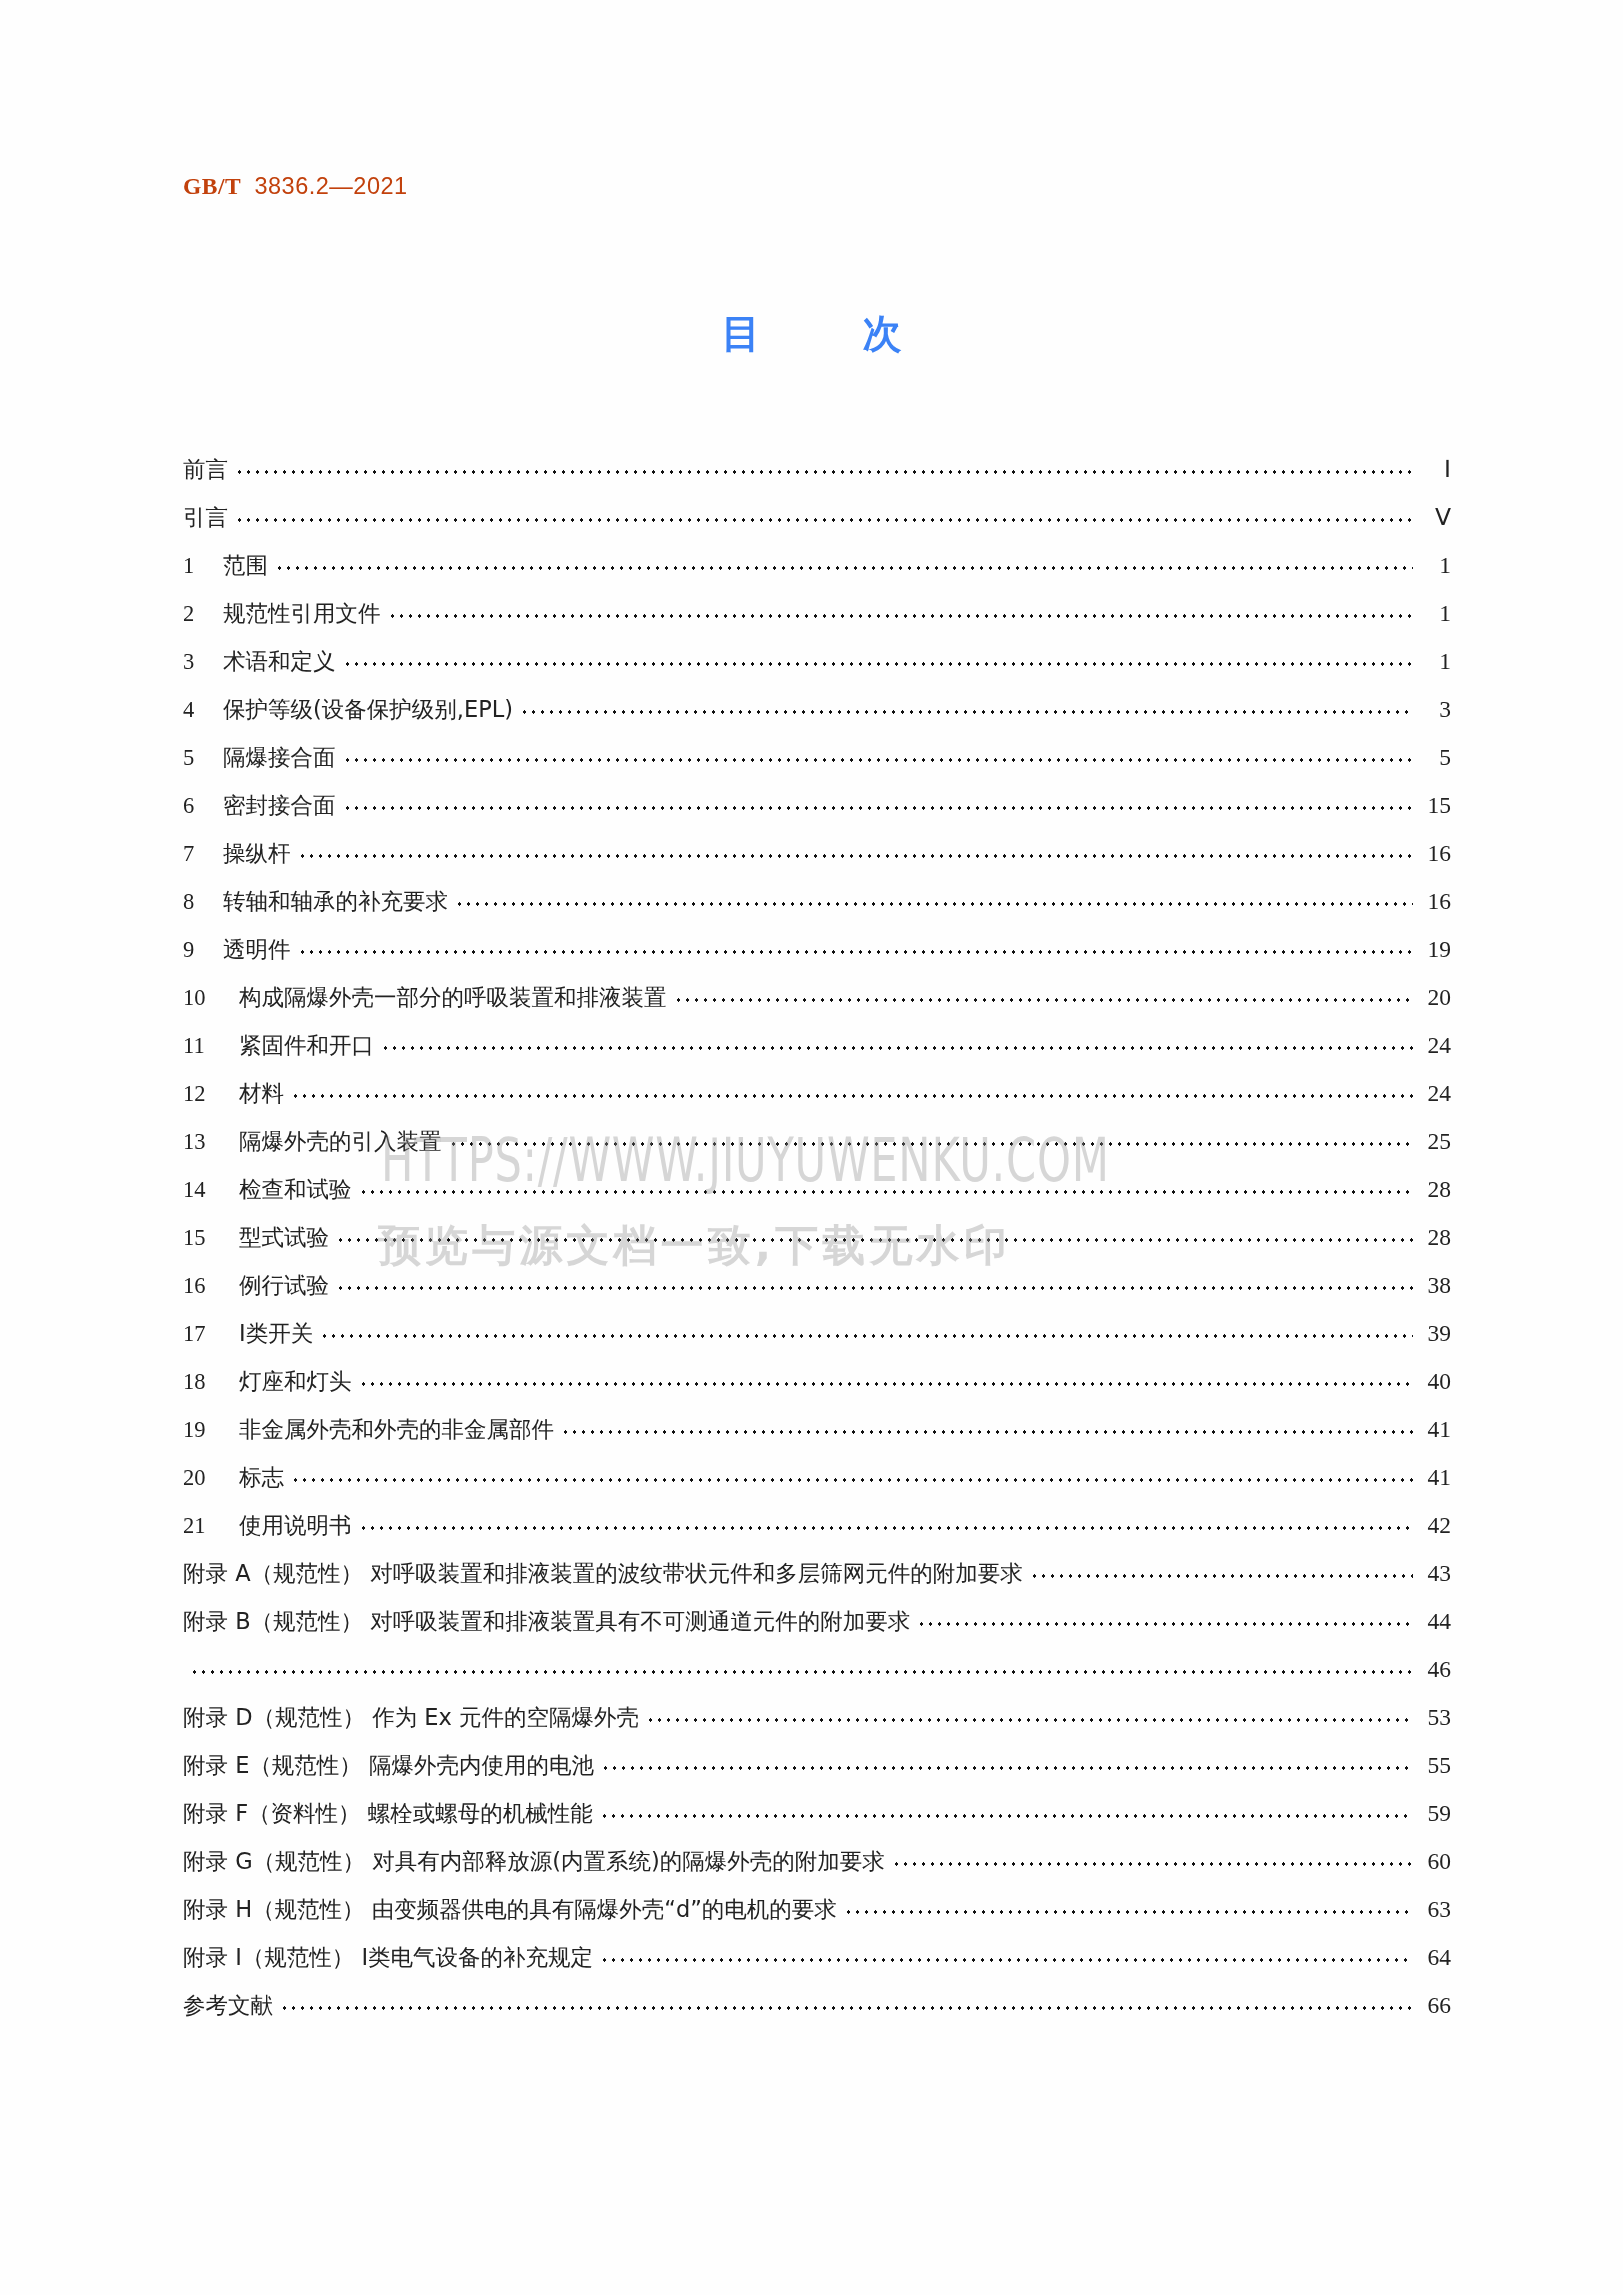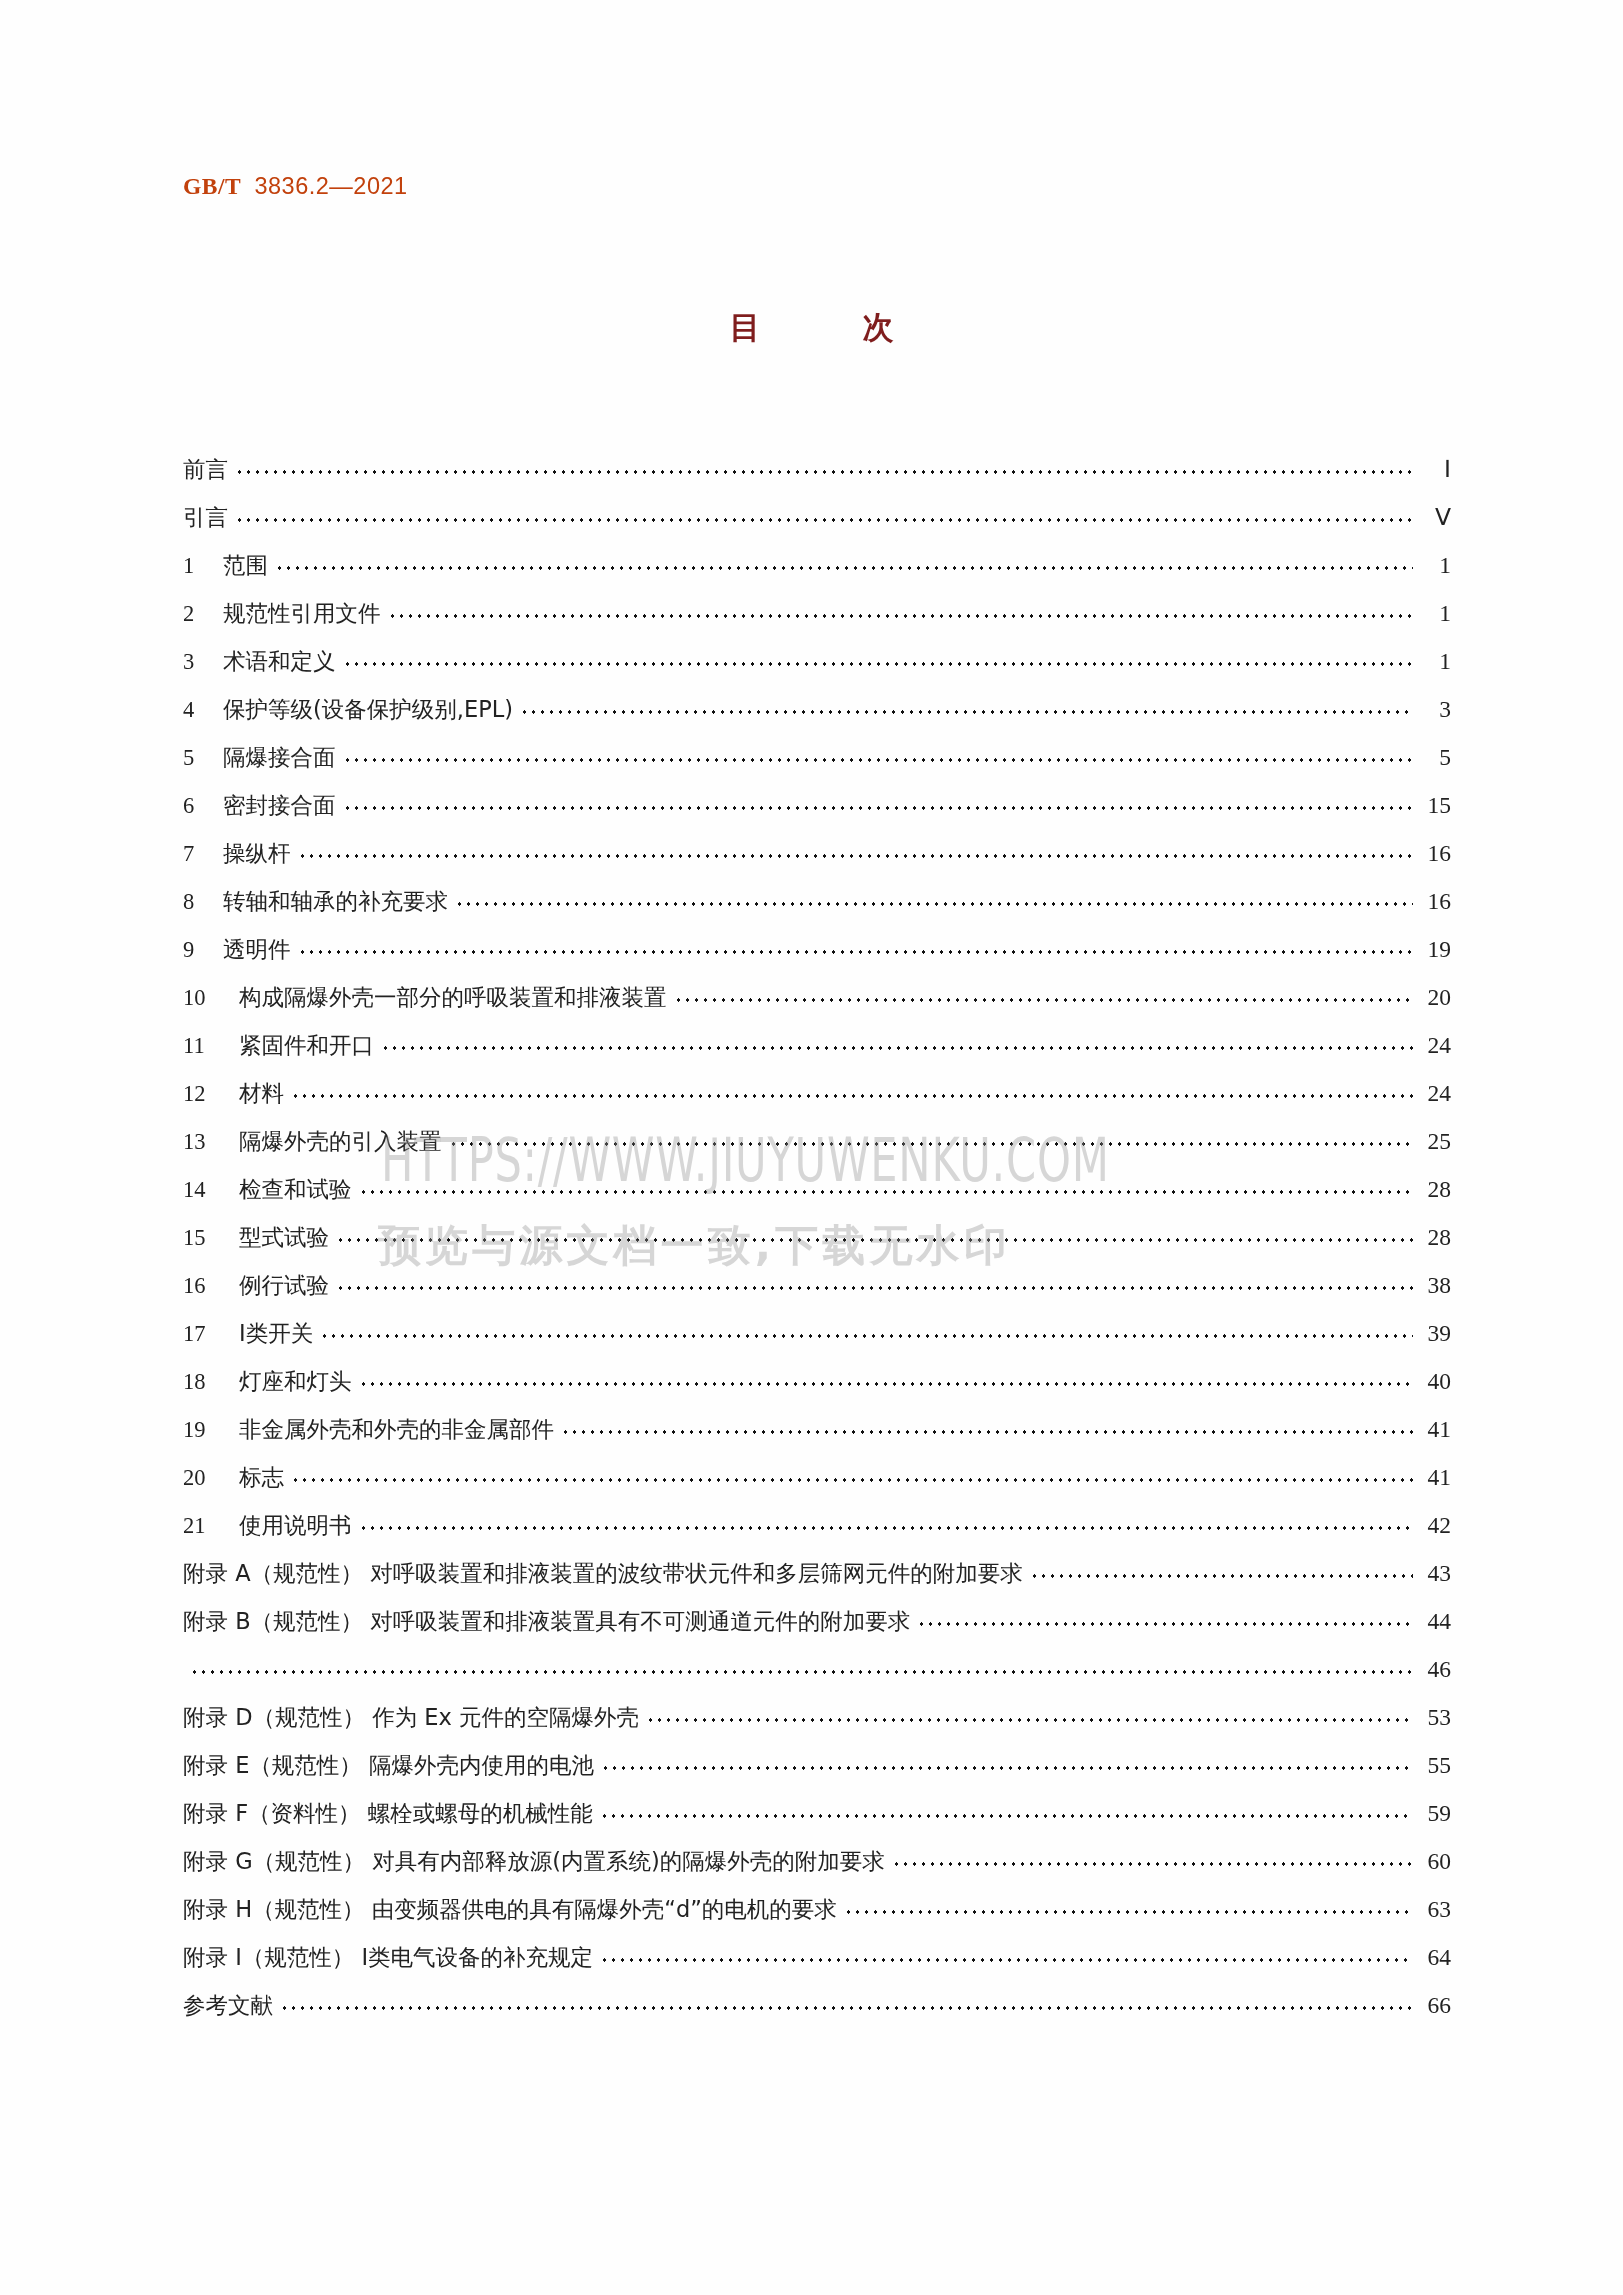--- a/index.html
+++ b/index.html
@@ -10,21 +10,21 @@
     position: absolute; left: 183px; top: 173px;
     font-family: "Liberation Sans", sans-serif;
     font-size: 23.5px; color: #c2410c; letter-spacing: 0.5px;
   }
   .std-code .prefix { font-family: "Liberation Serif", serif; font-weight: bold; margin-right: 13.3px; }
 
   .toc-title {
     position: absolute; left: 0; top: 307px; width: 1623px;
     text-align: center;
     font-family: "DejaVu Sans", sans-serif;
-    font-size: 31px; font-weight: bold; color: #7f1d1d;
+    font-size: 39px; font-weight: bold; color: #3b82f6;
     letter-spacing: 102px; text-indent: 102px;
   }
 
   .toc { position: absolute; left: 183px; top: 445px; width: 1268px; }
   .toc-row {
     display: flex; align-items: baseline;
     height: 48px; line-height: 48px;
     font-family: "DejaVu Sans", sans-serif;
     font-size: 22.5px; color: #222;
   }

